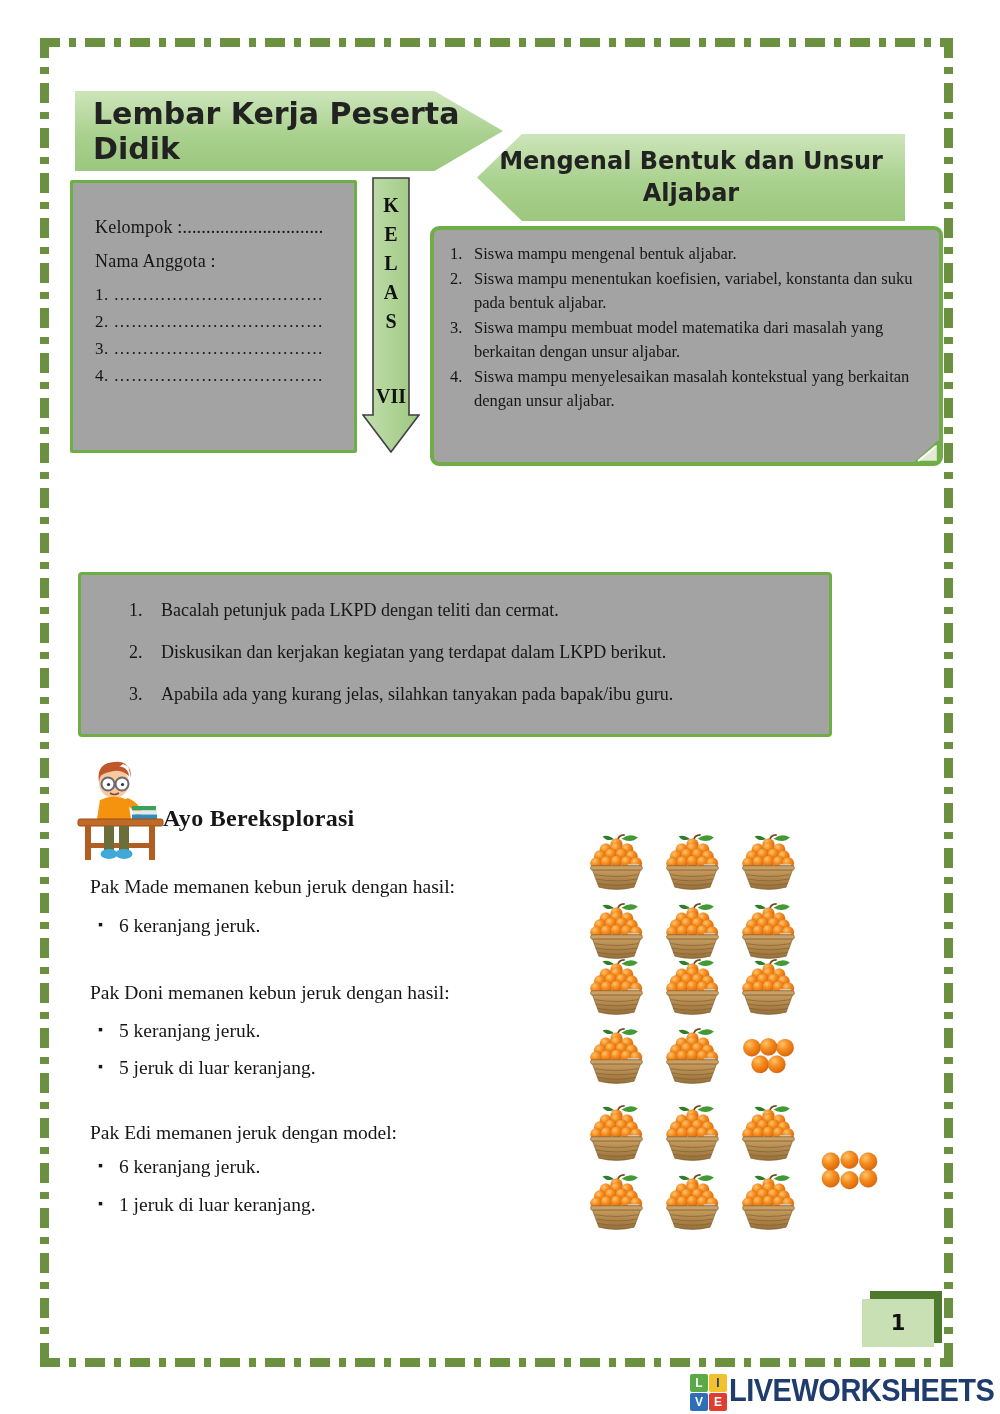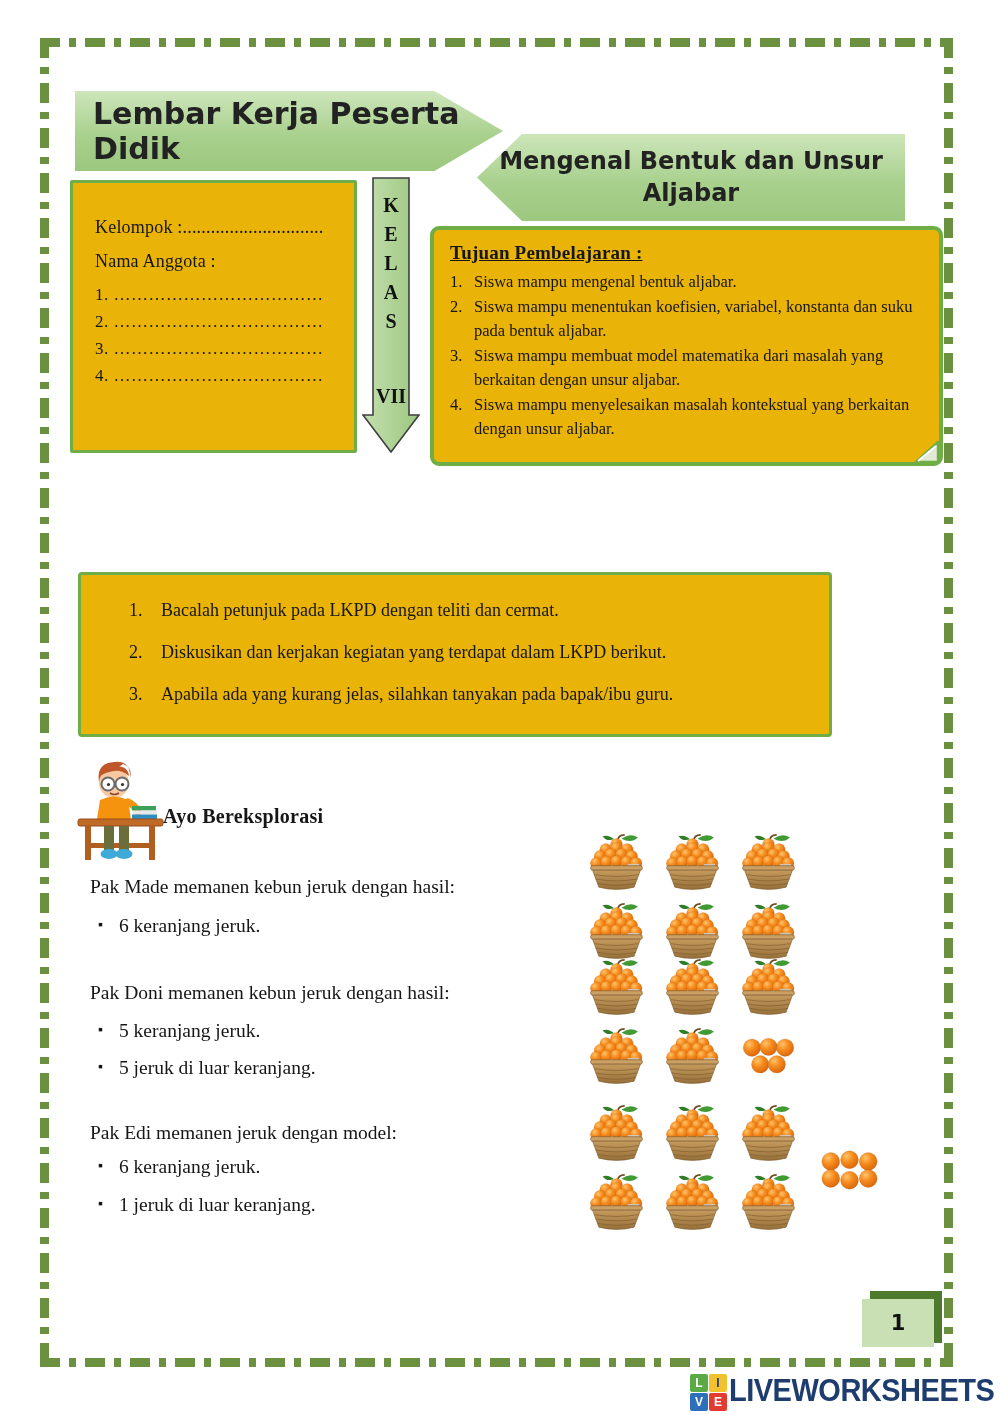--- a/index.html
+++ b/index.html
@@ -18,21 +18,21 @@
     font-family:"DejaVu Sans",sans-serif;font-weight:bold;color:#222;}
   .banner-right{clip-path:polygon(0 0,84% 0,100% 50%,84% 100%,0 100%);}
   .banner-left{clip-path:polygon(100% 0,100% 100%,10.5% 100%,0 50%,10.5% 0);
     justify-content:center;text-align:center;}
 
   #banner-main{left:75px;top:91px;width:428px;height:80px;font-size:30px;padding-left:18px;box-sizing:border-box;}
   #banner-topic{left:477px;top:134px;width:428px;height:87px;font-size:24px;line-height:1.3;}
   #banner-petunjuk{left:78px;top:499px;width:404px;height:67px;font-size:27px;padding-left:16px;box-sizing:border-box;}
 
   
-  .gbox{position:absolute;background:#eab308;border:3px solid #6fae47;box-sizing:border-box;}
+  .gbox{position:absolute;background:#a3a3a3;border:3px solid #6fae47;box-sizing:border-box;}
   #identity-box{left:70px;top:180px;width:287px;height:273px;border-radius:2px;
     padding:34px 0 0 22px;font-size:18px;}
   #identity-box .idline{margin-bottom:13px;letter-spacing:.2px;}
   #identity-box .member{margin-bottom:7px;font-size:17px;letter-spacing:.5px;}
 
   #tujuan-box{left:430px;top:226px;width:513px;height:240px;border-radius:9px;
     border-width:4px;padding:12px 14px 0 16px;}
   #tujuan-title{font-weight:bold;text-decoration:underline;font-size:19px;letter-spacing:.2px;margin-bottom:6px;}
   .numrow{display:flex;font-size:16.5px;line-height:1.45;margin-bottom:1px;}
   .numrow .num{width:24px;flex:0 0 24px;}
@@ -46,21 +46,21 @@
 
   
   #class-arrow{position:absolute;left:362px;top:177px;width:58px;height:276px;}
   #class-arrow svg{position:absolute;left:0;top:0;}
   #class-letters{position:absolute;left:0;top:14px;width:58px;display:flex;flex-direction:column;
      align-items:center;font-weight:bold;font-size:20px;line-height:29px;color:#111;}
   #class-grade{position:absolute;left:0;top:208px;width:58px;text-align:center;
      font-weight:bold;font-size:20px;color:#111;}
 
   
-  #ayo-heading{position:absolute;left:163px;top:805px;font-weight:bold;font-size:20px;letter-spacing:.3px;}
+  #ayo-heading{position:absolute;left:163px;top:805px;font-weight:bold;font-size:24px;letter-spacing:.3px;}
   .intro{position:absolute;left:90px;font-size:19.5px;}
   .bullet{position:absolute;left:98px;font-size:19.5px;display:flex;align-items:center;}
   .bullet::before{content:"▪";font-size:14px;margin-right:16px;position:relative;top:-1px;}
 
   .basket-grid{position:absolute;width:240px;display:flex;flex-wrap:wrap;column-gap:13px;row-gap:9px;}
   .basket-cell{width:63px;height:60px;}
   .loose-cell{width:63px;height:60px;display:flex;align-items:center;justify-content:center;}
   #edi-loose{position:absolute;left:818px;top:1140px;width:90px;height:58px;}
 
   
@@ -136,21 +136,20 @@
       <span>K</span>
       <span>E</span>
       <span>L</span>
       <span>A</span>
       <span>S</span>
     </div>
     <div id="class-grade">VII</div>
   </div>
 
   <div id="tujuan-box" class="gbox">
-    <div id="tujuan-title">Tujuan Pembelajaran :</div>
     <div class="numrow">
       <span class="num">1.</span>
         <span class="txt">Siswa mampu mengenal bentuk aljabar.</span>
     </div>
     <div class="numrow">
       <span class="num">2.</span>
         <span class="txt">Siswa mampu menentukan koefisien, variabel, konstanta dan suku pada bentuk aljabar.</span>
     </div>
     <div class="numrow">
       <span class="num">3.</span>

